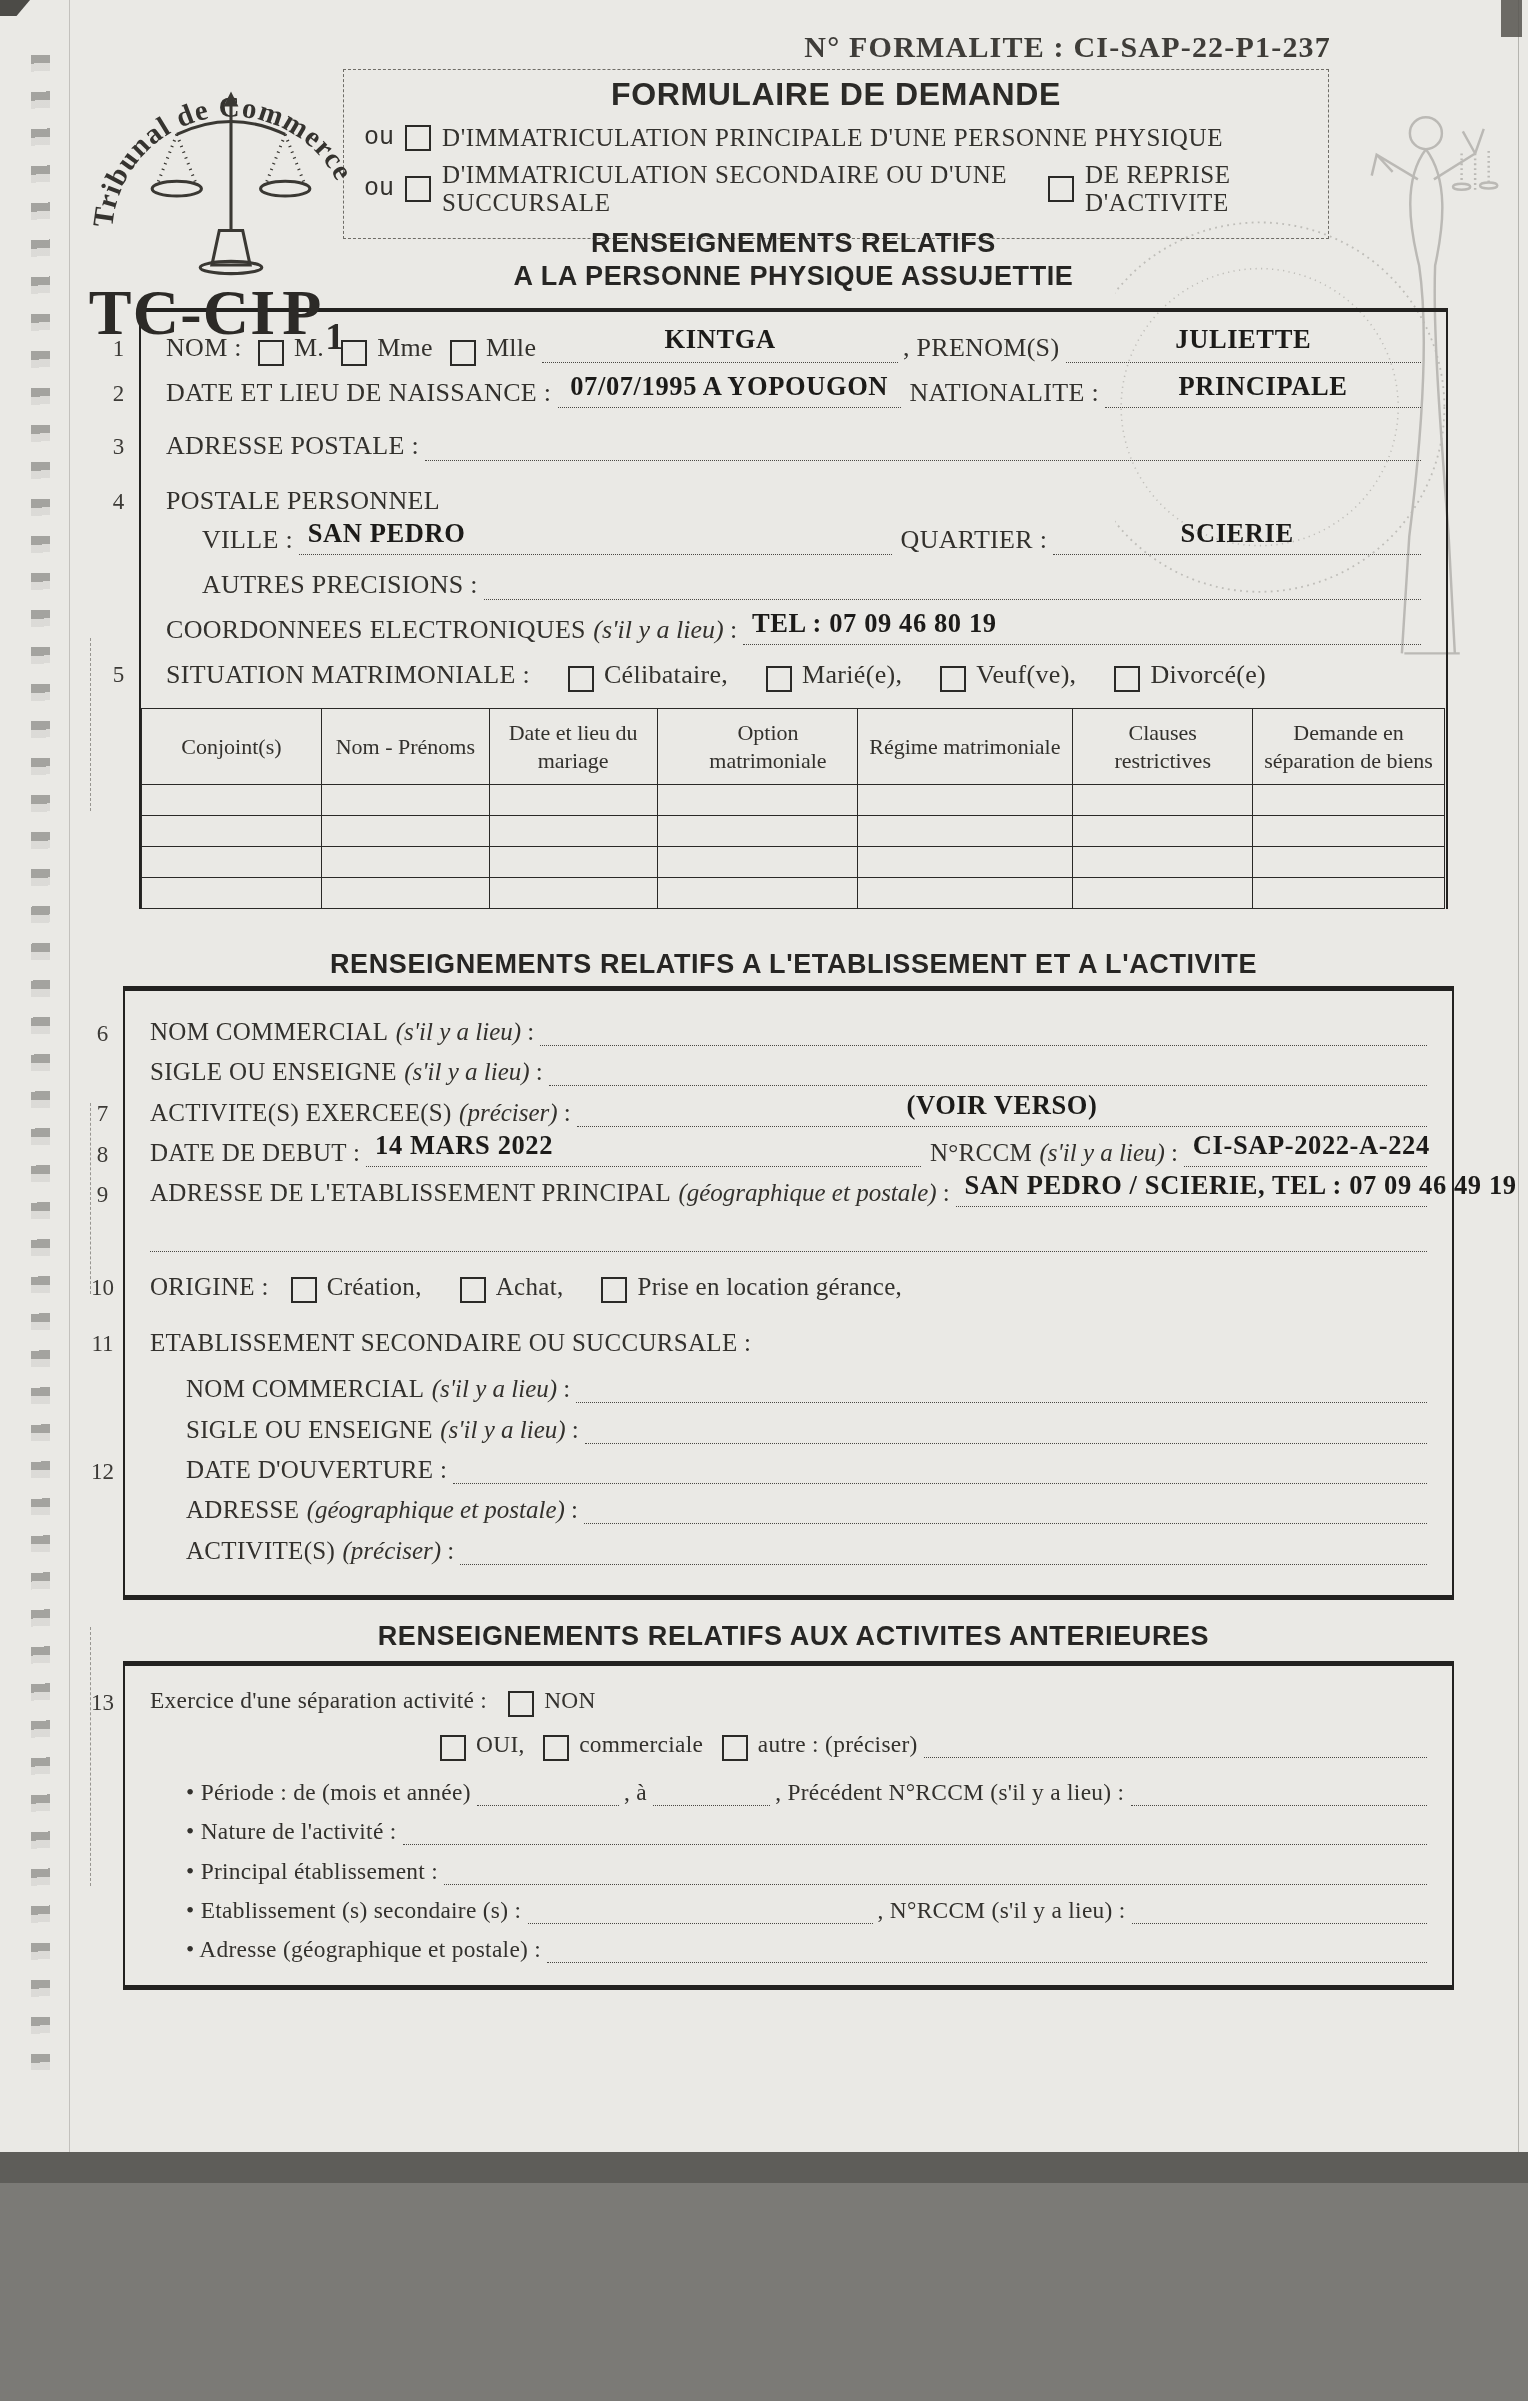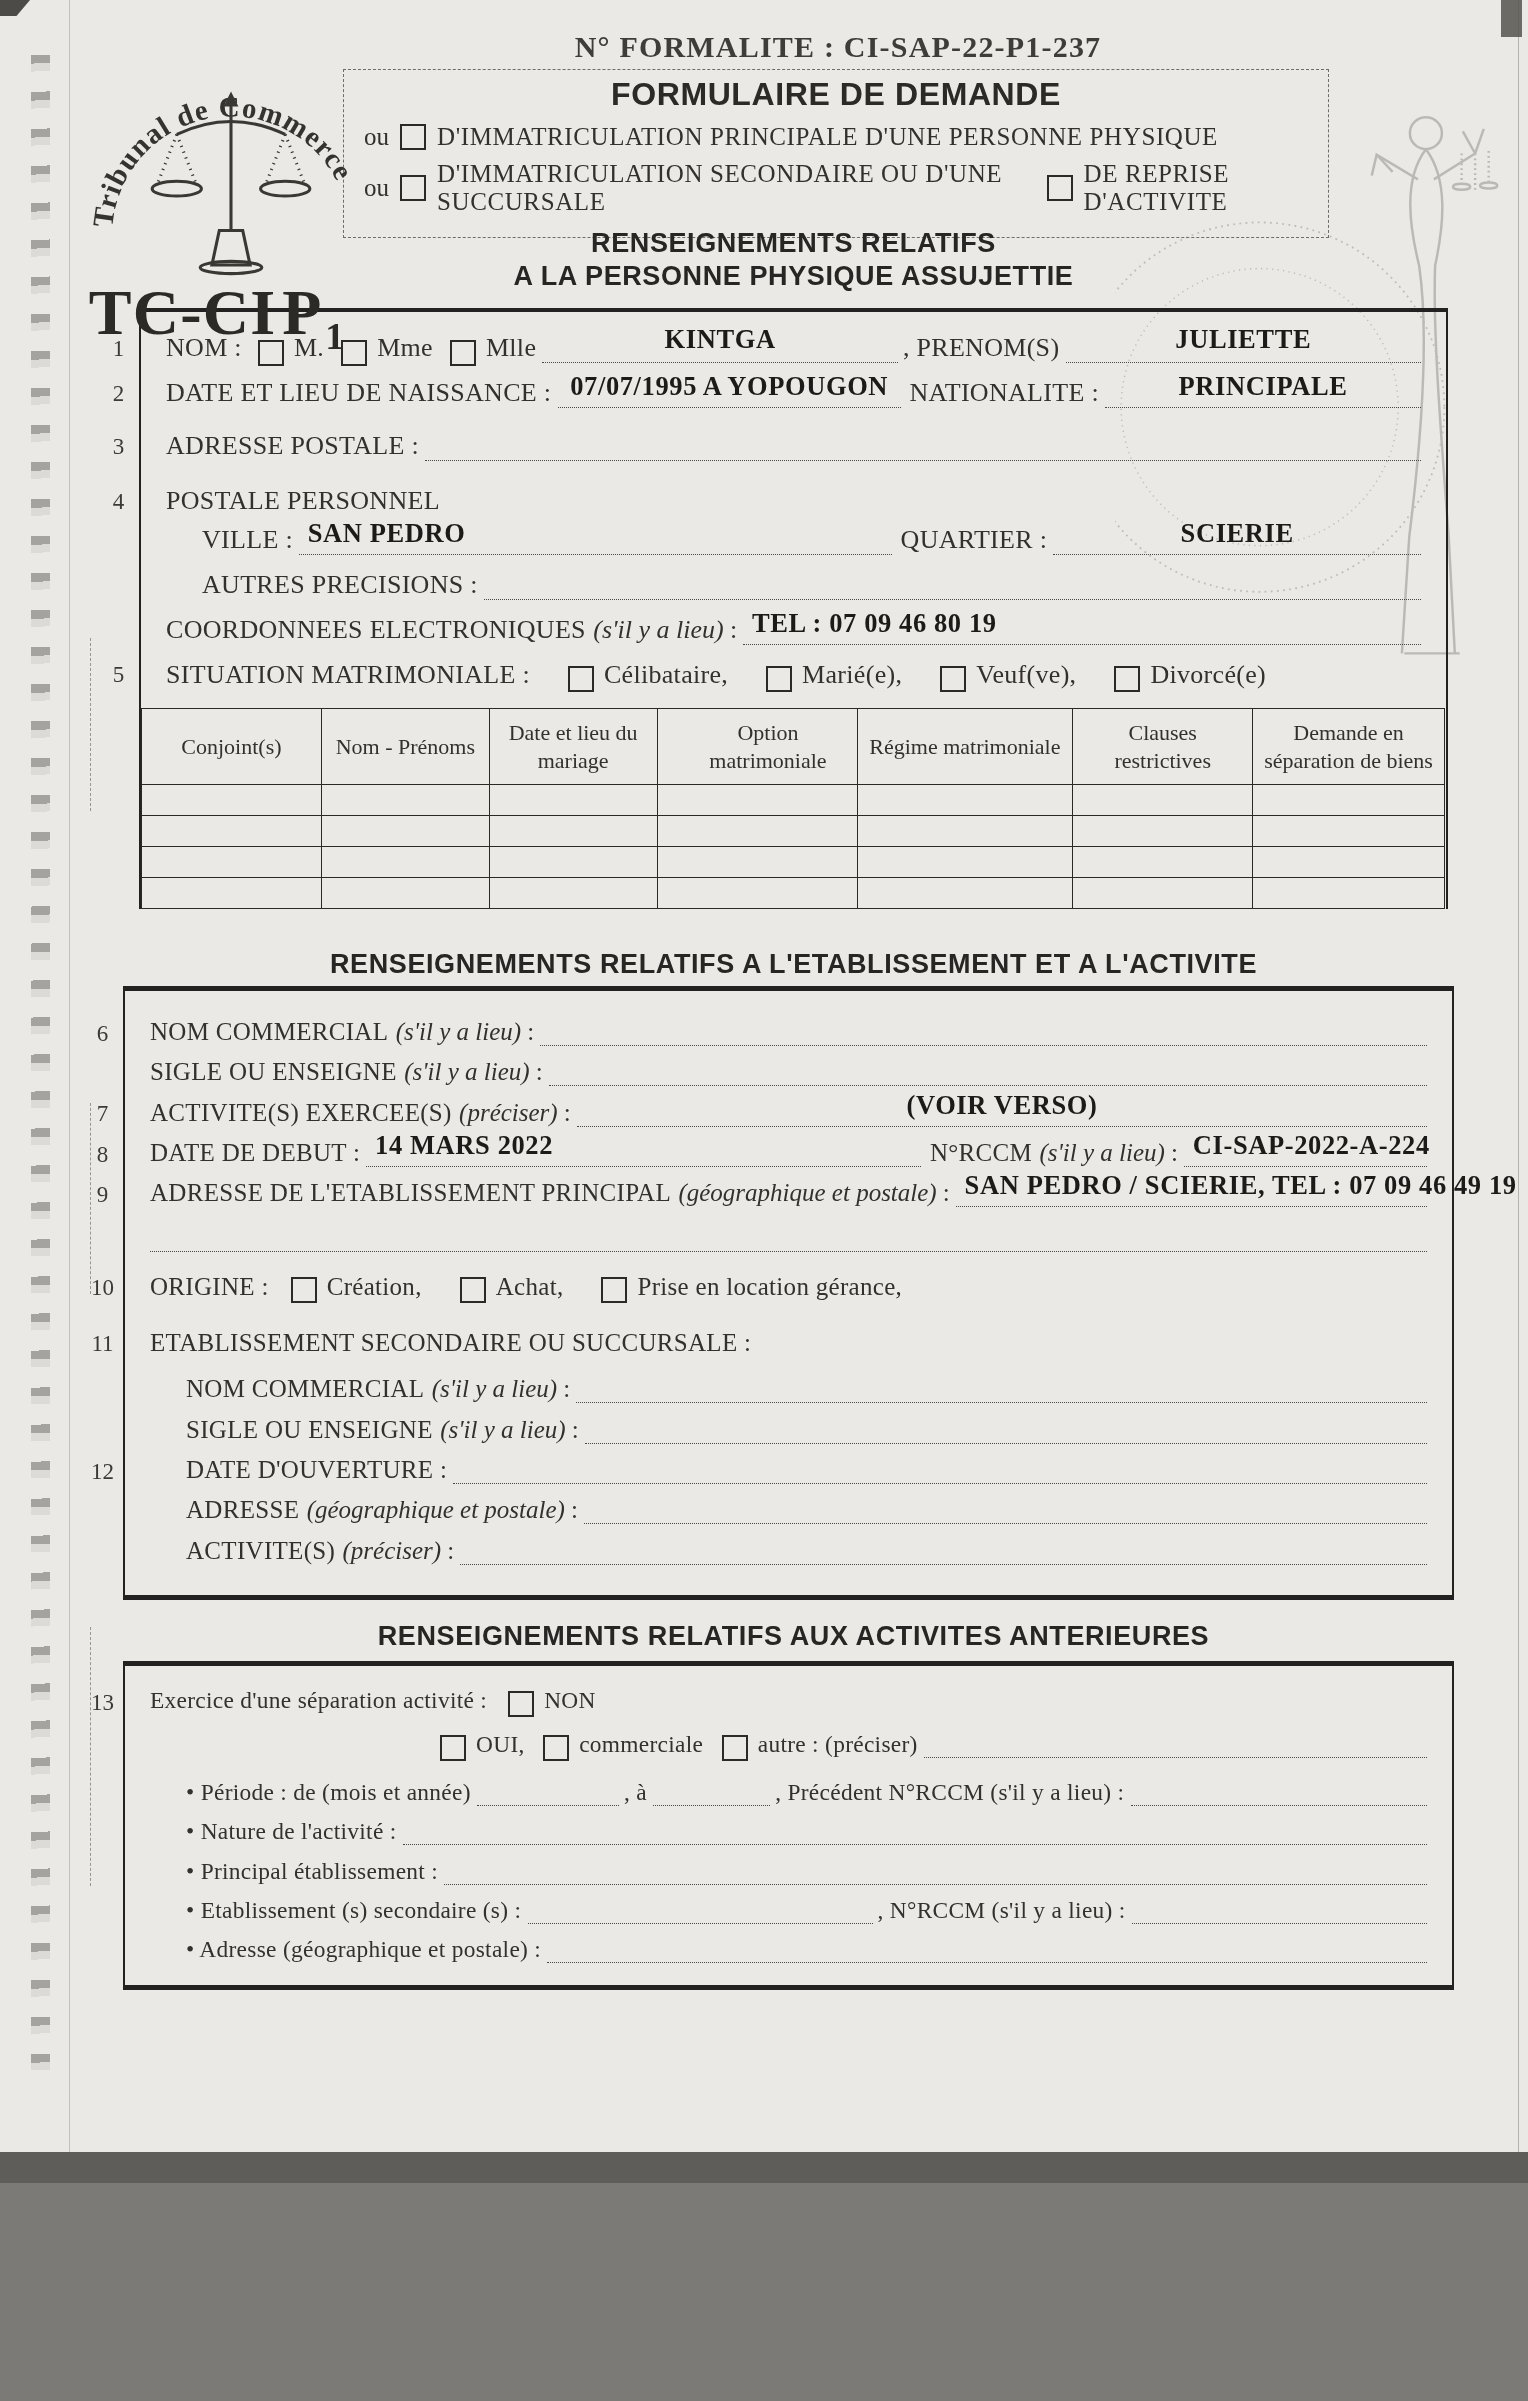--- a/index.html
+++ b/index.html
@@ -31,33 +31,33 @@
   .arc-text{font-family:"Liberation Serif",serif;font-size:47px;font-weight:bold;fill:#35332f;letter-spacing:2px;}
   .tc-text{font-family:"Liberation Serif",serif;font-size:104px;font-weight:bold;fill:#2c2a27;letter-spacing:2px;}
   .tc-sub{font-family:"Liberation Serif",serif;font-size:62px;font-weight:bold;fill:#2c2a27;}
   .scales{stroke:#3a3833;}
 
   
   .stamp{position:absolute;left:1115px;top:62px;width:394px;height:641px;z-index:1;opacity:.33;}
 
   
   .formality{
-    position:absolute;left:345px;top:30px;width:986px;text-align:center;z-index:2;
+    position:absolute;left:345px;top:30px;width:986px;text-align:right;z-index:2;
     font-size:30px;font-weight:bold;color:#3f3d39;letter-spacing:1.2px;
   }
   .demande-box{
     position:absolute;left:343px;top:69px;width:986px;z-index:2;
     border:1.8px dashed #6f6d67;padding:6.2px 15px 12.3px 15px;box-sizing:border-box;
   }
   .demande-title{
     text-align:center;font-family:"Liberation Sans",sans-serif;font-weight:bold;
     font-size:32px;color:#2b2a27;margin-bottom:10px;letter-spacing:0.6px;
   }
   .opt-line{display:flex;align-items:center;margin:7.4px 0 8.6px 5px;font-size:25px;color:#33312d;}
-  .ou{margin-right:11px;}
+  .ou{margin-right:11px;font-family:Liberation Mono, monospace;}
   .opt-text{letter-spacing:0.6px;}
   .cb{display:inline-block;width:26px;height:26px;border:2.5px solid #2b2a27;box-sizing:border-box;margin-right:11px;background:transparent;flex:0 0 auto;}
   .cb-reprise{margin-left:36px;}
 
   
   .sec-title{
     position:absolute;left:139px;width:1309px;text-align:center;z-index:2;
     font-family:"Liberation Sans",sans-serif;font-weight:bold;font-size:27px;color:#272624;letter-spacing:0.6px;
   }
   .t1{top:227px;line-height:33px;}

